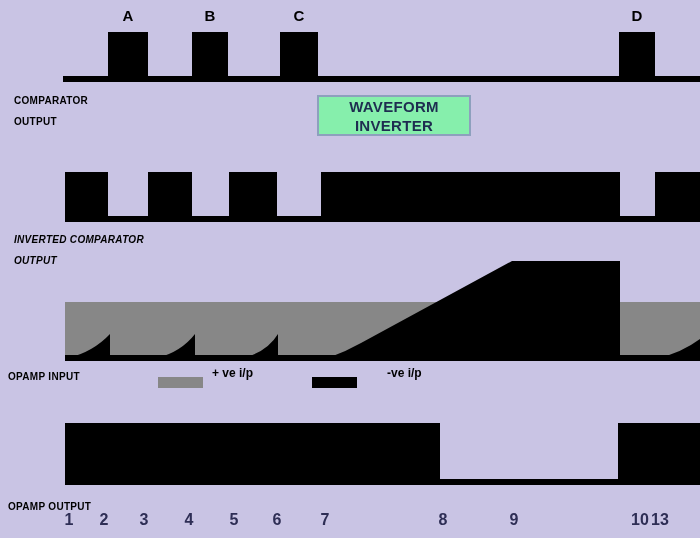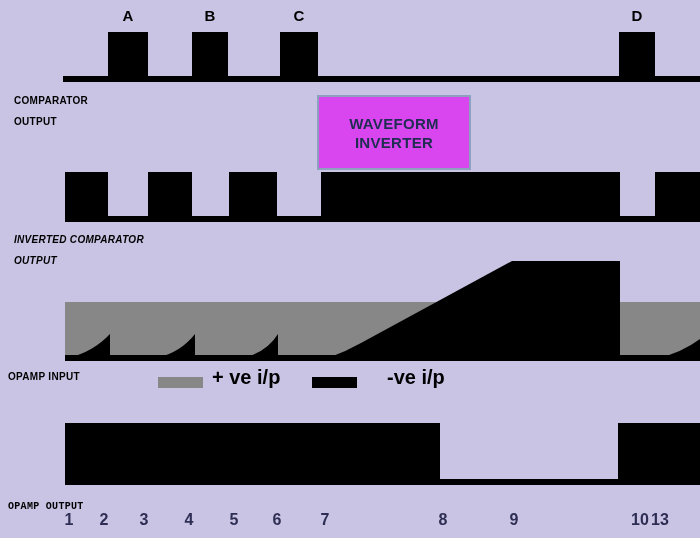--- a/index.html
+++ b/index.html
@@ -23,29 +23,29 @@
   }
   .pulse-label{
     position:absolute;top:7px;transform:translateX(-50%);
     font-weight:bold;font-size:15px;color:#000;
   }
   .tick{
     position:absolute;top:511px;transform:translateX(-50%);
     font-weight:bold;font-size:16px;color:#2e2e55;
   }
   .inverter-box{
-    position:absolute;left:317px;top:95px;width:154px;height:75px;
-    background:#d946ef;border:2px solid #8da0bd;box-sizing:border-box;
+    position:absolute;left:317px;top:95px;width:154px;height:41px;
+    background:#86efac;border:2px solid #8da0bd;box-sizing:border-box;
     display:flex;flex-direction:column;align-items:center;justify-content:center;
     font-weight:bold;font-size:15px;color:#1e2d50;line-height:19px;letter-spacing:.3px;
   }
   .legend-swatch{position:absolute;top:377px;width:45px;height:11px;}
   .legend-swatch.pos{left:158px;background:#878787;}
   .legend-swatch.neg{left:312px;background:#000;}
-  .legend-label{position:absolute;top:366px;font-weight:bold;font-size:20px;color:#000;white-space:nowrap;}
+  .legend-label{position:absolute;top:366px;font-weight:bold;font-size:12px;color:#000;white-space:nowrap;}
   .legend-label.pos{left:212px;}
   .legend-label.neg{left:387px;}
 </style>
 </head>
 <body>
 
 <div id="stage">
 
   <div id="pulse-labels">
       <span class="pulse-label" style="left: 128px;">A</span>
@@ -104,21 +104,21 @@
   <div class="legend-label pos">+ ve i/p</div>
   <div class="legend-swatch neg"></div>
   <div class="legend-label neg">-ve i/p</div>
 
   <div class="wf wf4">
     <div class="baseline"></div>
   <div class="hi" style="left: 65px; width: 375px;"></div>
       <div class="hi" style="left: 618px; width: 82px;"></div>
     </div>
 
-  <div class="label" style="left:8px;top:496px;font-family:Liberation Mono, monospace;">
+  <div class="label" style="left:8px;top:496px;">
     <div>OPAMP OUTPUT</div>
   </div>
 
   <div id="timeline">
       <span class="tick" style="left: 69px;">1</span>
       <span class="tick" style="left: 104px;">2</span>
       <span class="tick" style="left: 144px;">3</span>
       <span class="tick" style="left: 189px;">4</span>
       <span class="tick" style="left: 234px;">5</span>
       <span class="tick" style="left: 277px;">6</span>

